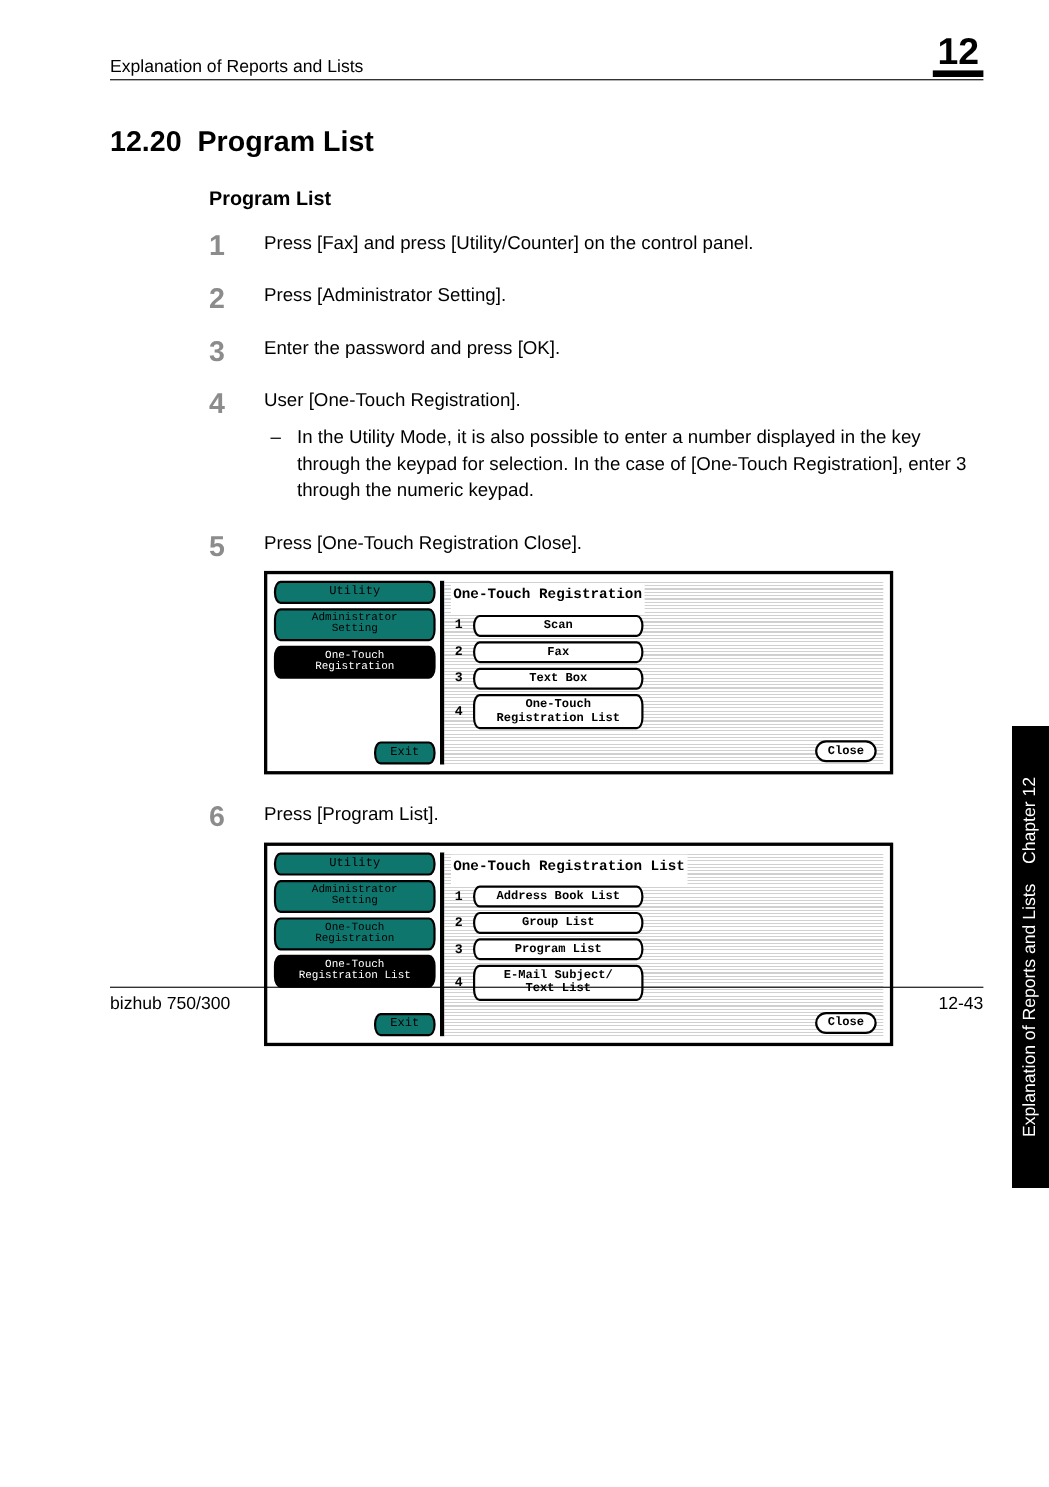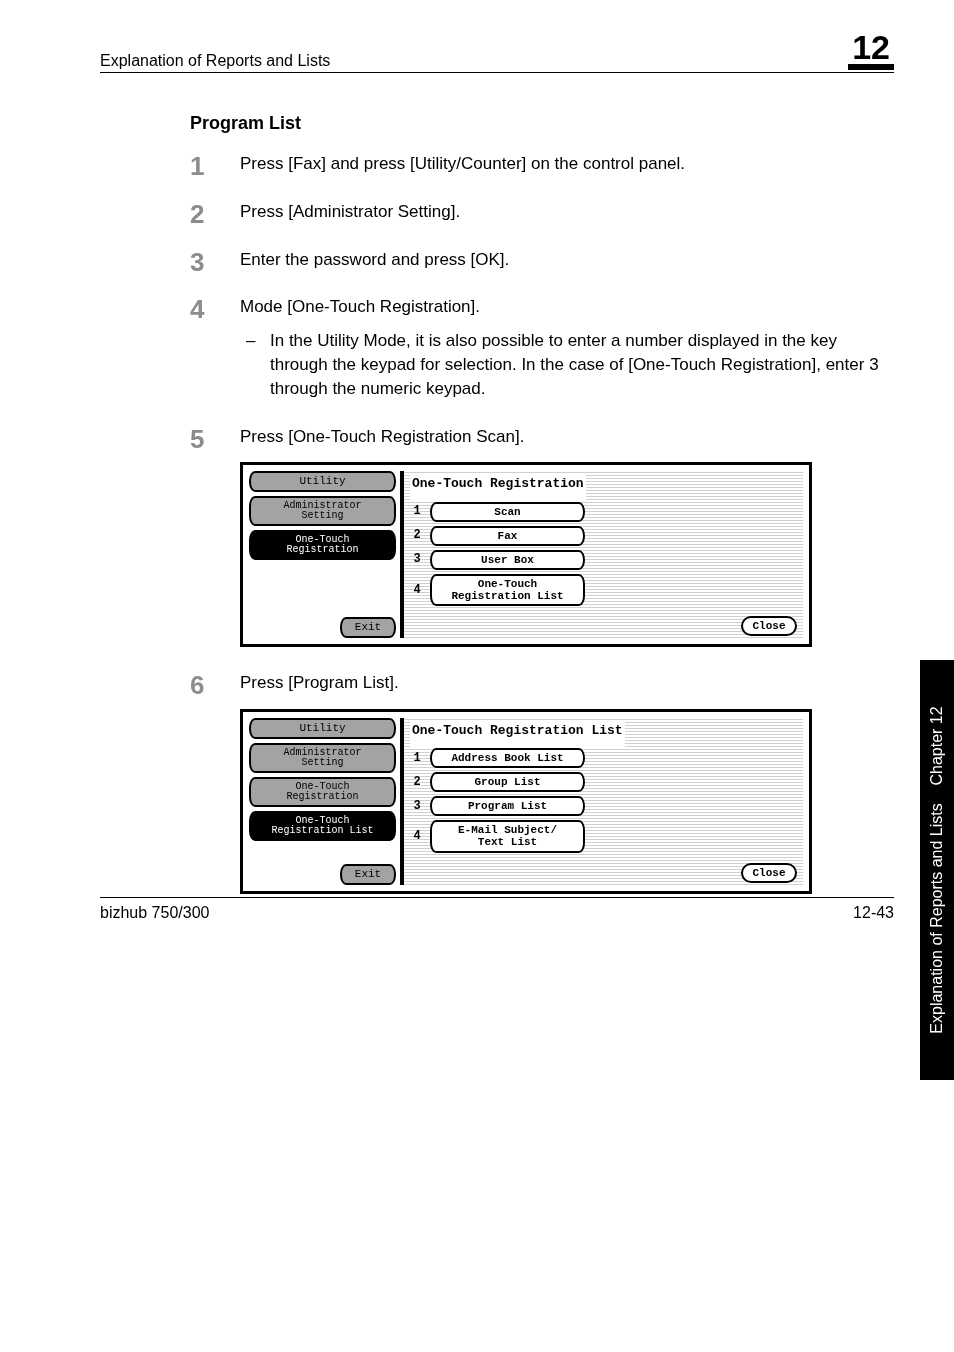--- a/index.html
+++ b/index.html
@@ -103,21 +103,21 @@
     flex-direction: column;
     gap: 4px;
   }
   .panel-btn {
     border: 2px solid #000;
     border-radius: 6px / 10px;
     padding: 3px 4px;
     text-align: center;
     font-size: 11px;
     line-height: 1;
-    background: #a3a3a3;
+    background: #0f766e;
   }
   .panel-btn.active {
     background: #000;
     color: #fff;
   }
   .panel-btn.small {
     font-size: 10px;
   }
   .exit-wrap {
     display: flex;
@@ -212,44 +212,47 @@
 </head>
 <body>
 
 <div class="page">
 
   <div class="header-row">
     <span>Explanation of Reports and Lists</span>
     <span class="chapter-badge">12</span>
   </div>
 
+  <h1 class="section-title">
+    <span>12.20</span>&nbsp;&nbsp;<span>Program List</span>
+  </h1>
 
   <div class="subsection-title">Program List</div>
 
   <ol class="steps">
 
     <li>
       <span>Press [Fax] and press [Utility/Counter] on the control panel.</span>
     </li>
 
     <li>
       <span>Press [Administrator Setting].</span>
     </li>
 
     <li>
       <span>Enter the password and press [OK].</span>
     </li>
 
     <li>
-      <span>Mode [One-Touch Registration].</span>
+      <span>User [One-Touch Registration].</span>
       <div class="subbullet">In the Utility Mode, it is also possible to enter a number displayed in the key through the keypad for selection. In the case of [One-Touch Registration], enter 3 through the numeric keypad.</div>
     </li>
 
     <li>
-      <span>Press [One-Touch Registration Scan].</span>
+      <span>Press [One-Touch Registration Close].</span>
 
       
       <div class="panel">
         <div class="panel-left">
           <div class="panel-left-top">
             <div class="panel-btn">Utility</div>
             <div class="panel-btn small" style="white-space:pre-line">Administrator
 Setting</div>
             <div class="panel-btn small active" style="white-space:pre-line">One-Touch
 Registration</div>
@@ -264,21 +267,21 @@
             <div class="menu-row">
               <span class="menu-num">1</span>
               <div class="menu-btn">Scan</div>
             </div>
             <div class="menu-row">
               <span class="menu-num">2</span>
               <div class="menu-btn">Fax</div>
             </div>
             <div class="menu-row">
               <span class="menu-num">3</span>
-              <div class="menu-btn">User Box</div>
+              <div class="menu-btn">Text Box</div>
             </div>
             <div class="menu-row">
               <span class="menu-num">4</span>
               <div class="menu-btn" style="white-space:pre-line">One-Touch
 Registration List</div>
             </div>
           </div>
           <div class="close-wrap">
             <div class="menu-btn close">Close</div>
           </div>

